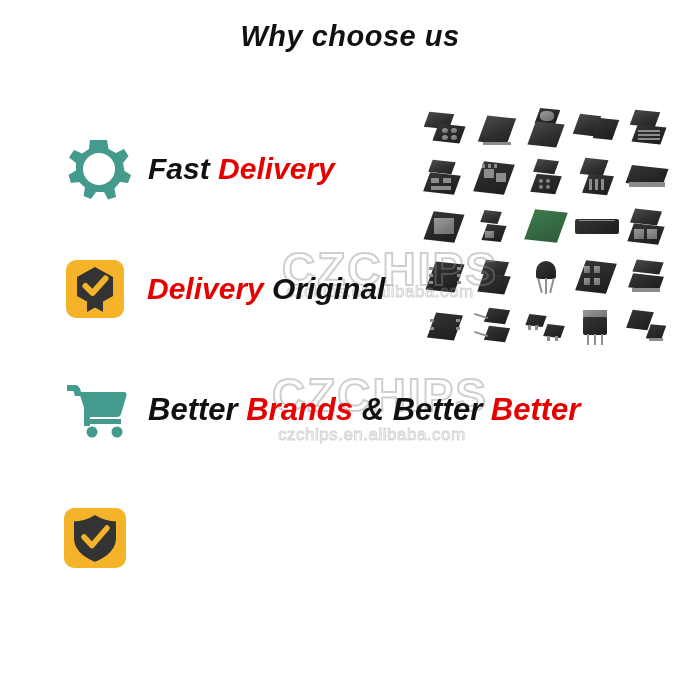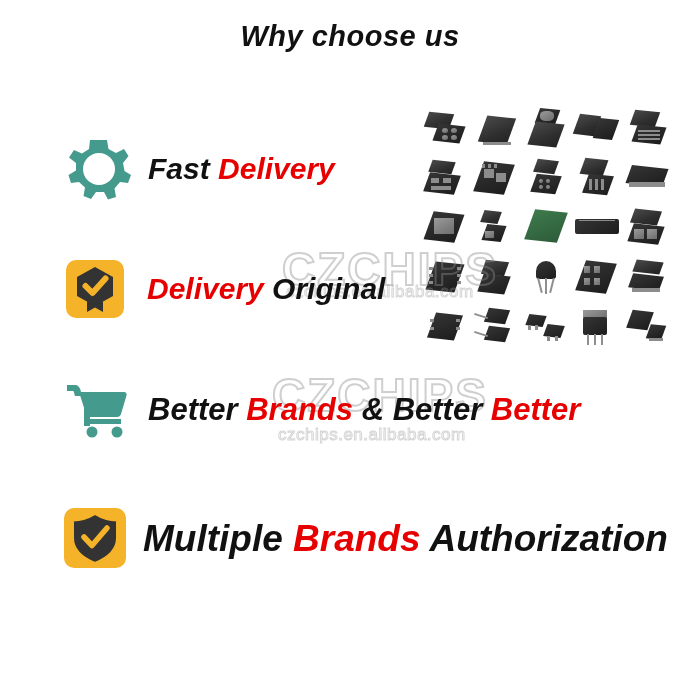--- a/index.html
+++ b/index.html
@@ -355,18 +355,15 @@
   </div>
 
   <div class="feature-row" id="feature-row-3">
     <div class="feature-icon">
       <svg width="62" height="64" viewBox="0 0 62 64" aria-hidden="true">
         <rect x="0" y="2" width="62" height="60" rx="10" fill="#f5b32a"></rect>
         <path d="M31 8 C23 13 16 14.5 9 14.5 L9 32 C9 44 19 52 31 57 C43 52 53 44 53 32 L53 14.5 C46 14.5 39 13 31 8 Z" fill="#333333" stroke="#f5b32a" stroke-width="2"></path>
         <path d="M20 31 L28 39.5 L43 22" fill="none" stroke="#f5b32a" stroke-width="5.5" stroke-linecap="round" stroke-linejoin="round"></path>
       </svg>
     </div>
-    <div class="feature-text">
-      <span>Multiple</span><span>&nbsp;</span><span class="hl">Brands</span><span> Authorization</span>
-    </div>
   </div>
 
 </div>
 
 </body></html>

